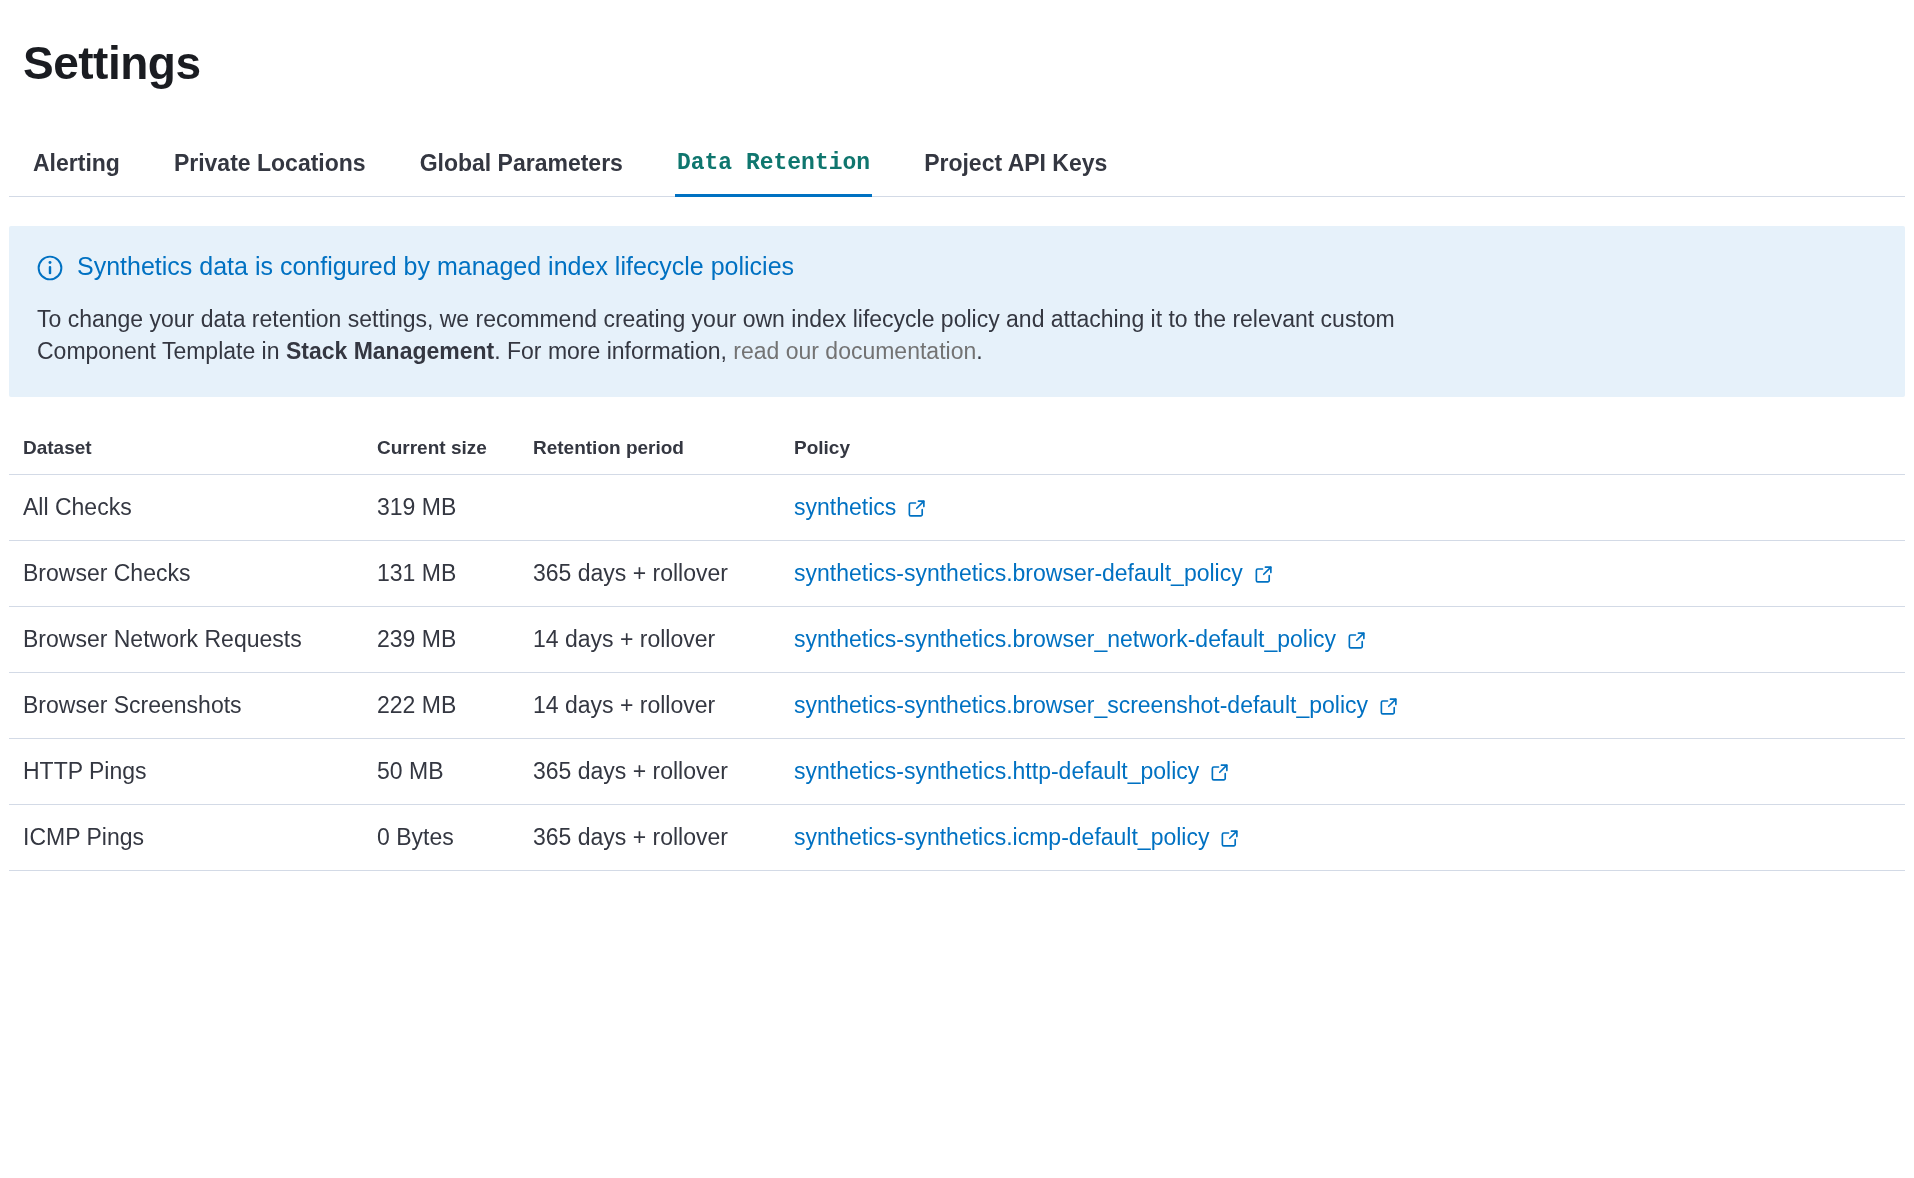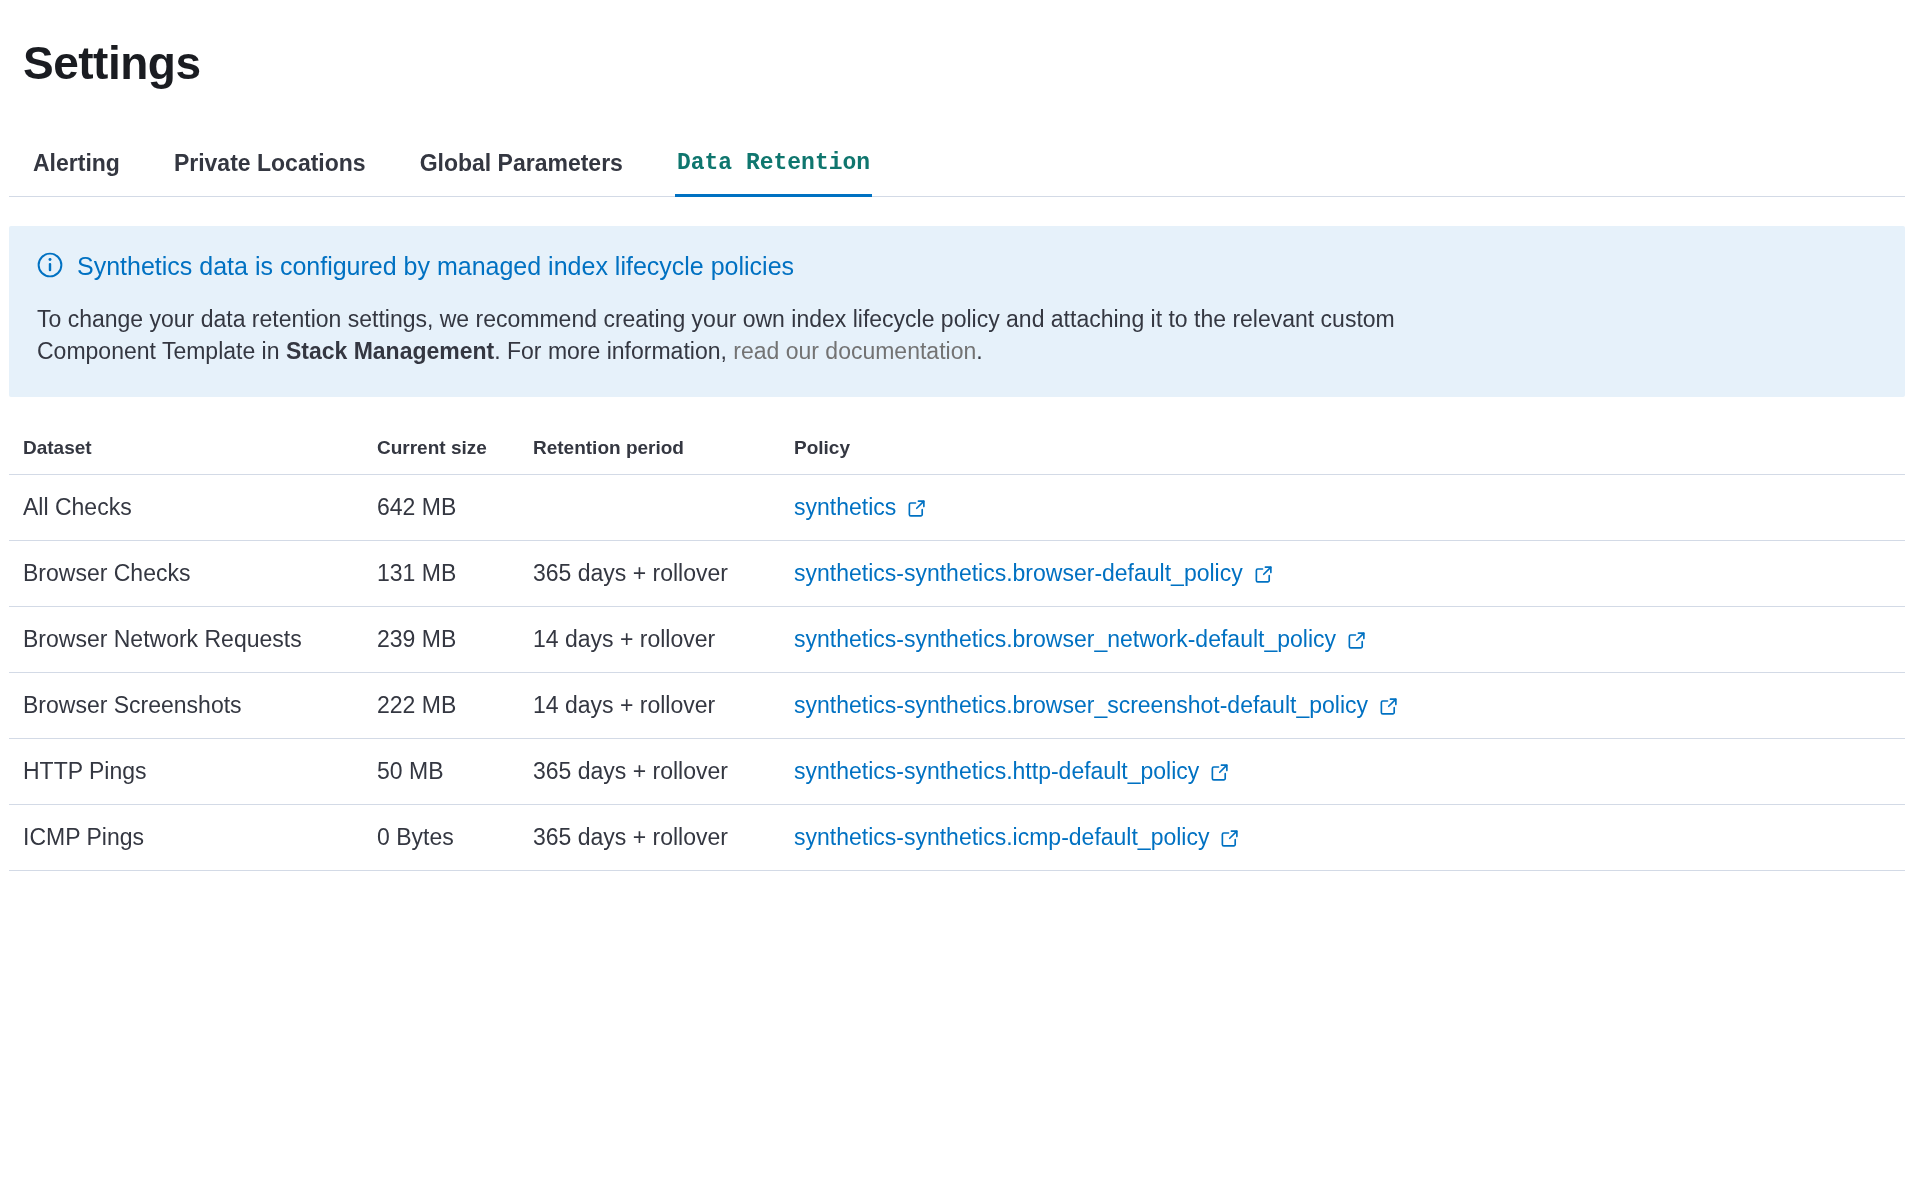--- a/index.html
+++ b/index.html
@@ -51,21 +51,21 @@
 
   
   .callout {
     margin-top: 29px;
     background: #e6f1fa;
     border-radius: 2px;
     padding: 26px 30px 30px 28px;
   }
   .callout-title {
     display: flex;
-    align-items: flex-start;
+    align-items: flex-end;
     gap: 14px;
     color: #0071c2;
     font-size: 25px;
     font-weight: 500;
   }
   .callout-title .info-icon {
     width: 26px; height: 26px;
     flex: 0 0 auto;
     display: inline-flex;
   }
@@ -132,20 +132,21 @@
 
 <div class="page">
 
   <h1 class="page-title">Settings</h1>
 
   <div class="tabs">
     <div class="tab">Alerting</div>
     <div class="tab">Private Locations</div>
     <div class="tab">Global Parameters</div>
     <div class="tab active">Data Retention</div>
+    <div class="tab">Project API Keys</div>
   </div>
 
   <div class="callout">
     <div class="callout-title">
       <span class="info-icon">
         <svg viewBox="0 0 16 16" width="26" height="26" fill="none">
           <circle cx="8" cy="8" r="7" stroke="#0071c2" stroke-width="1.2"></circle>
           <circle cx="8" cy="4.6" r="0.9" fill="#0071c2"></circle>
           <rect x="7.25" y="6.7" width="1.5" height="5.2" rx="0.7" fill="#0071c2"></rect>
         </svg>
@@ -167,21 +168,21 @@
         <th>Dataset</th>
         <th>Current size</th>
         <th>Retention period</th>
         <th>Policy</th>
       </tr>
     </thead>
     <tbody>
 
       <tr>
         <td>All Checks</td>
-        <td>642 MB</td>
+        <td>319 MB</td>
         <td></td>
         <td>
           <a class="policy-link">
               <span>synthetics</span>
               <span class="ext-icon">
                 <svg viewBox="0 0 16 16" width="19" height="19" fill="none" stroke="#0071c2" stroke-width="1.4" stroke-linecap="round" stroke-linejoin="round">
                   <path d="M12.8 9v4a1.2 1.2 0 0 1-1.2 1.2H3.2A1.2 1.2 0 0 1 2 13V4.6a1.2 1.2 0 0 1 1.2-1.2h4"></path>
                   <path d="M9.6 1.8h4.6v4.6"></path>
                   <path d="M14 2 8.2 7.8"></path>
                 </svg>

